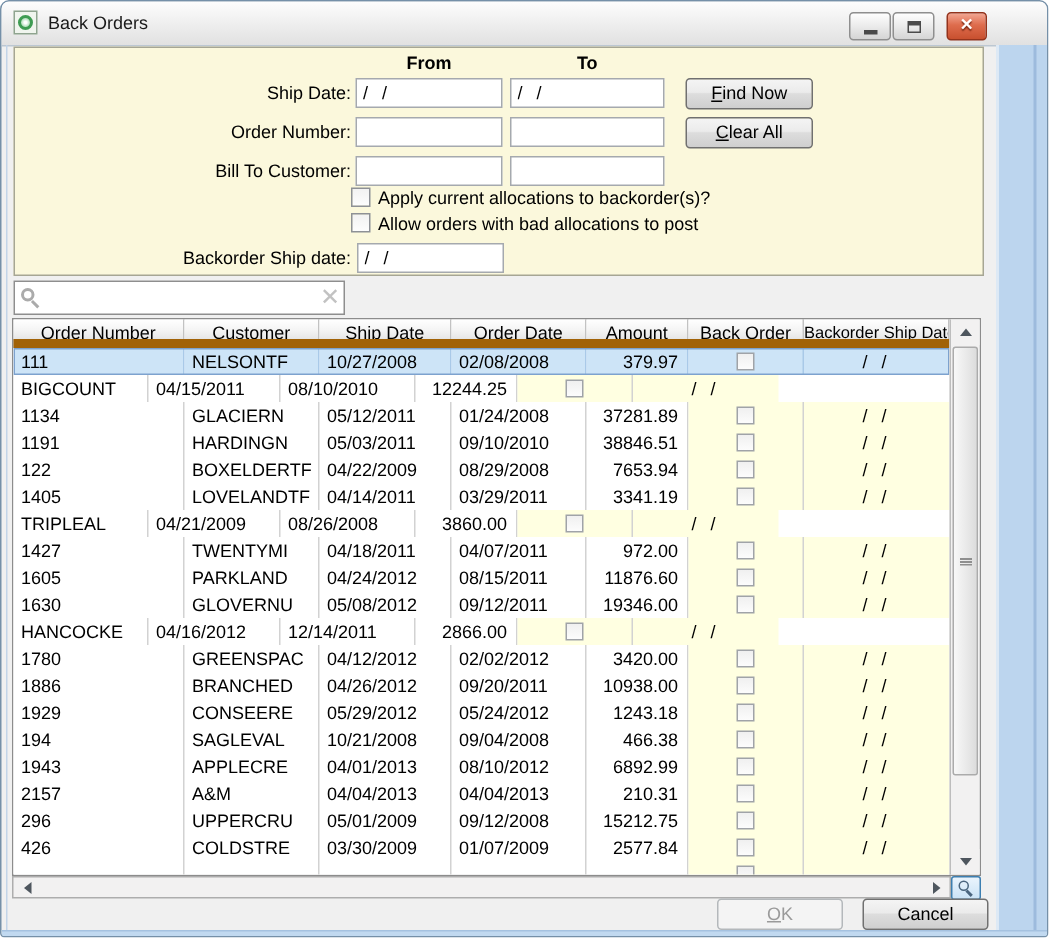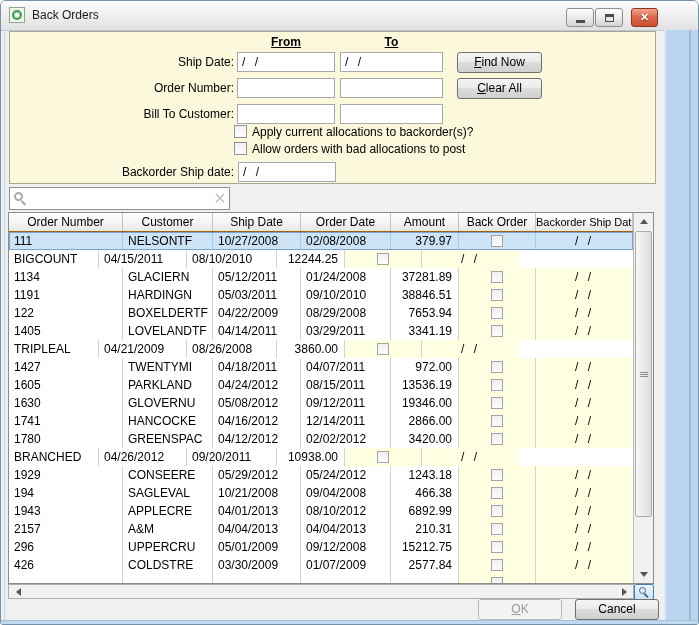--- a/index.html
+++ b/index.html
@@ -26,21 +26,21 @@
   
   .band-right{position:absolute;left:663px;top:29px;width:36px;height:596px;background:var(--frame_blue);}
   .band-right-line{position:absolute;left:688px;top:29px;width:2px;height:596px;background:#9DBBDD;}
   .band-right-in{position:absolute;left:663px;top:29px;width:2px;height:596px;background:#DDE9F5;}
   .band-bottom{position:absolute;left:0;top:619px;width:699px;height:6px;background:#C1D9F0;border-top:1px solid #A5C2E0;box-sizing:border-box;}
   .band-left-line{position:absolute;left:3px;top:29px;width:1px;height:590px;background:#C2D4E8;}
 
   
   .panel{position:absolute;left:8px;top:30px;width:647px;height:153px;box-sizing:border-box;
          background:var(--panel_cream);border:1px solid #A6A694;}
-  .colhead{position:absolute;top:3px;font-weight:bold;text-align:center;text-decoration:underline;}
+  .colhead{position:absolute;top:3px;font-weight:bold;text-align:center;}
   .colhead.from{left:227px;width:98px;}
   .colhead.to{left:330px;width:103px;}
   .flabel{position:absolute;left:0;width:224px;text-align:right;white-space:nowrap;line-height:20px;}
   .fld{position:absolute;height:20px;box-sizing:border-box;border:1px solid #A5A9AE;background:#fff;
        font-family:"Liberation Sans",sans-serif;font-size:12px;padding:0 4px;outline:none;}
   .fld.fcol{left:227px;width:98px;}
   .fld.tcol{left:330px;width:103px;}
   .dateval{letter-spacing:3px;}
   .row1{top:20px}.row2{top:46px}.row3{top:72px}
   .pbtn{position:absolute;left:447px;width:85px;height:21px;box-sizing:border-box;border:1px solid #707070;border-radius:3px;
@@ -57,21 +57,21 @@
   .searchbox{position:absolute;left:8px;top:186px;width:221px;height:23px;box-sizing:border-box;border:1px solid #8E8E8E;
              background:#fff;display:flex;align-items:center;}
   .mag{position:relative;width:16px;height:16px;margin-left:3px;}
   .mag .circ{position:absolute;left:1px;top:1px;width:9px;height:9px;box-sizing:border-box;border:2px solid #ABABAB;border-radius:50%;}
   .mag .hdl{position:absolute;left:9px;top:9px;width:6px;height:2px;background:#ABABAB;transform:rotate(45deg);transform-origin:0 0;}
   .searchbox input{flex:1;border:none;outline:none;height:19px;font-family:"Liberation Sans",sans-serif;font-size:12px;background:transparent;}
   .clear-x{width:18px;color:#C2C2C2;font-size:16px;line-height:16px;text-align:center;font-weight:300;}
 
   
   .grid{position:absolute;left:7px;top:211px;width:646px;height:372px;box-sizing:border-box;border:1px solid #8C8C8C;background:#fff;}
-  .hrow{position:absolute;left:0;top:0;width:624px;height:19px;display:flex;border-bottom:1px solid #a16207;box-sizing:border-box;}
+  .hrow{position:absolute;left:0;top:0;width:624px;height:19px;display:flex;border-bottom:6px solid #a16207;box-sizing:border-box;}
   .trow{position:relative;width:624px;height:18px;display:flex;background:#fff;}
   .tcell{height:100%;box-sizing:border-box;border-right:1px solid #D2D2D2;overflow:hidden;white-space:nowrap;
          font-size:12px;line-height:18px;}
   .c1{width:114px;padding-left:5px}
   .c2{width:90px;padding-left:5px}
   .c3{width:88px;padding-left:5px}
   .c4{width:90px;padding-left:5px}
   .c5{width:68px;padding-right:6px;text-align:right}
   .c6{width:77px;background:var(--column_cream);display:flex;align-items:center;justify-content:center;}
   .c7{width:97px;background:var(--column_cream);text-align:center;letter-spacing:3px;border-right:none;}
@@ -271,41 +271,40 @@
             <span class="rowcb"></span>
           </span>
     <span class="tcell c7">/ /</span>
   </div>
 
   <div class="trow">
     <span class="tcell c1">1605</span>
     <span class="tcell c2">PARKLAND</span>
     <span class="tcell c3">04/24/2012</span>
     <span class="tcell c4">08/15/2011</span>
-    <span class="tcell c5">13536.19</span>
+    <span class="tcell c5">11876.60</span>
     <span class="tcell c6">
             <span class="rowcb"></span>
           </span>
     <span class="tcell c7">/ /</span>
   </div>
 
   <div class="trow">
     <span class="tcell c1">1630</span>
     <span class="tcell c2">GLOVERNU</span>
     <span class="tcell c3">05/08/2012</span>
     <span class="tcell c4">09/12/2011</span>
     <span class="tcell c5">19346.00</span>
     <span class="tcell c6">
             <span class="rowcb"></span>
           </span>
     <span class="tcell c7">/ /</span>
   </div>
 
   <div class="trow">
-    <span class="tcell c1">1741</span>
     <span class="tcell c2">HANCOCKE</span>
     <span class="tcell c3">04/16/2012</span>
     <span class="tcell c4">12/14/2011</span>
     <span class="tcell c5">2866.00</span>
     <span class="tcell c6">
             <span class="rowcb"></span>
           </span>
     <span class="tcell c7">/ /</span>
   </div>
 
@@ -315,20 +314,21 @@
     <span class="tcell c3">04/12/2012</span>
     <span class="tcell c4">02/02/2012</span>
     <span class="tcell c5">3420.00</span>
     <span class="tcell c6">
             <span class="rowcb"></span>
           </span>
     <span class="tcell c7">/ /</span>
   </div>
 
   <div class="trow">
+    <span class="tcell c1">1886</span>
     <span class="tcell c2">BRANCHED</span>
     <span class="tcell c3">04/26/2012</span>
     <span class="tcell c4">09/20/2011</span>
     <span class="tcell c5">10938.00</span>
     <span class="tcell c6">
             <span class="rowcb"></span>
           </span>
     <span class="tcell c7">/ /</span>
   </div>
 

